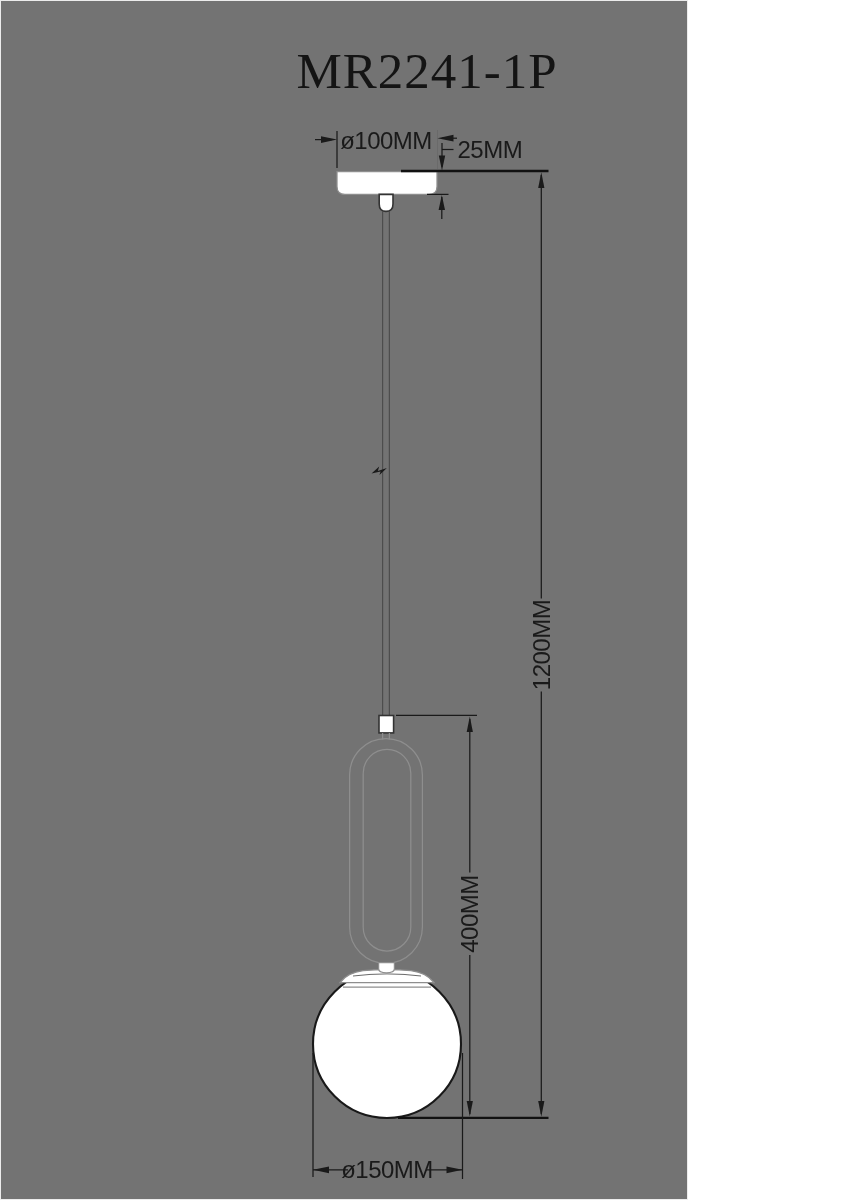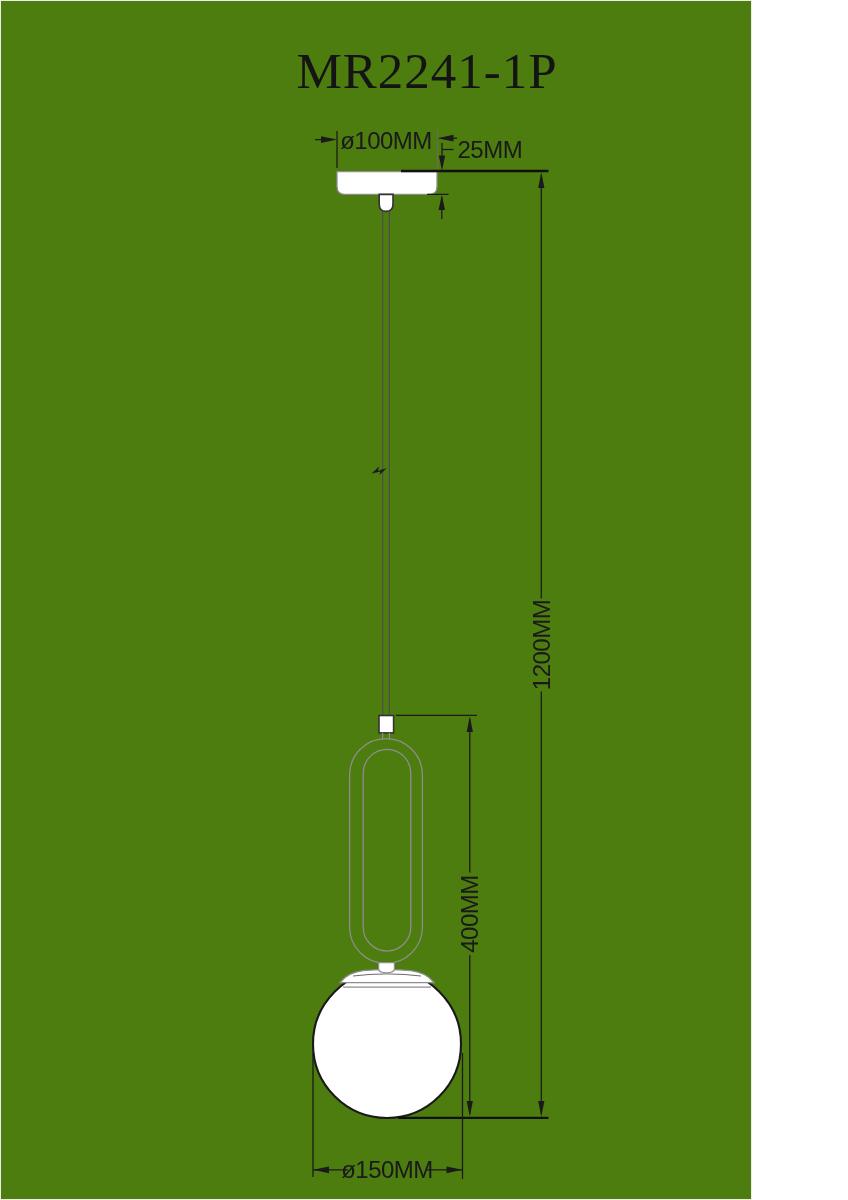--- a/index.html
+++ b/index.html
@@ -2,23 +2,23 @@
 <html><head>
 <meta charset="utf-8">
 <style>
   html, body {
     margin: 0;
     padding: 0;
     background: #ffffff;
   }
   .page {
     position: relative;
-    width: 752px;
+    width: 688px;
     height: 1200px;
-    background: #4d7c0f;
+    background: #737373;
     box-sizing: border-box;
     border: 1px solid #ececec;
     overflow: hidden;
   }
   svg { display: block; }
   .model-title {
     font-family: "Liberation Serif", "DejaVu Serif", serif;
     font-size: 51px;
     letter-spacing: 1px;
     fill: #141414;

